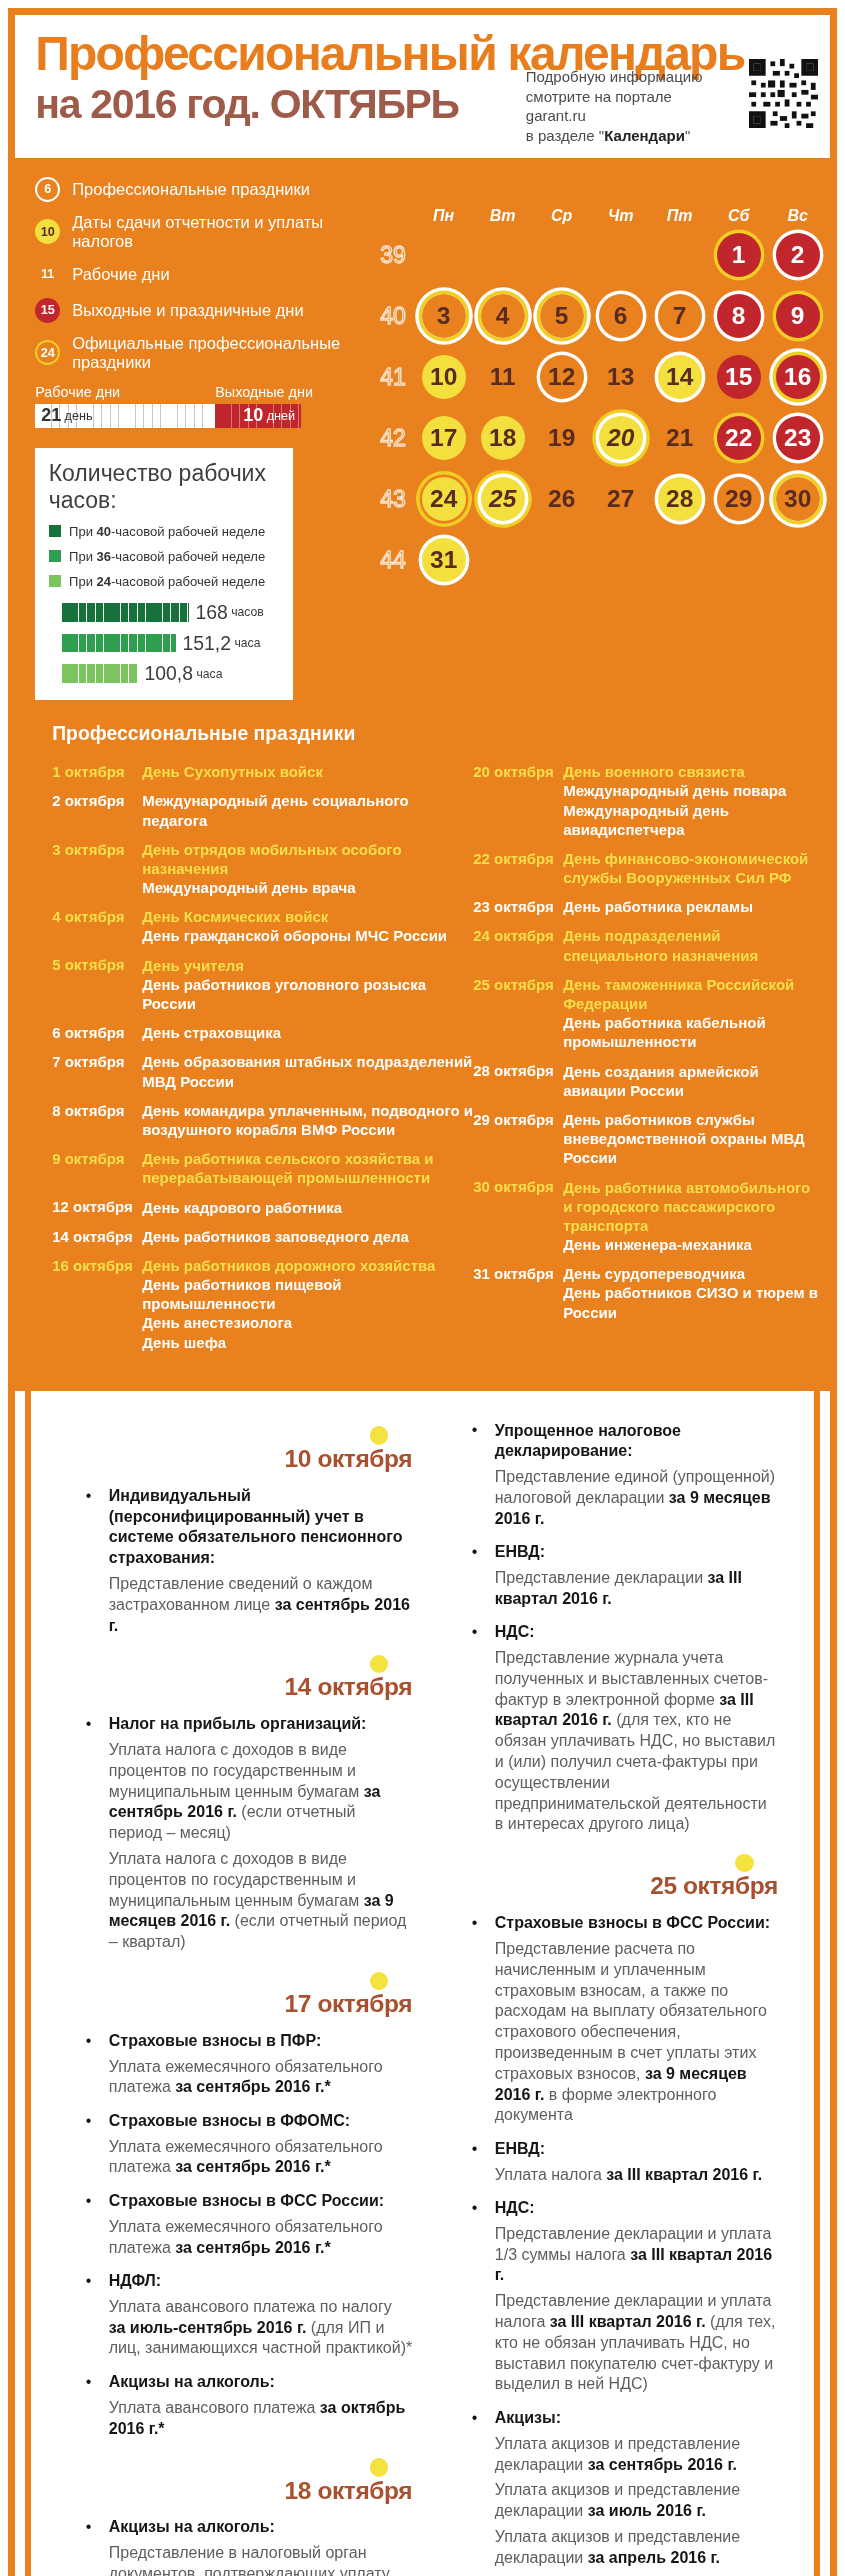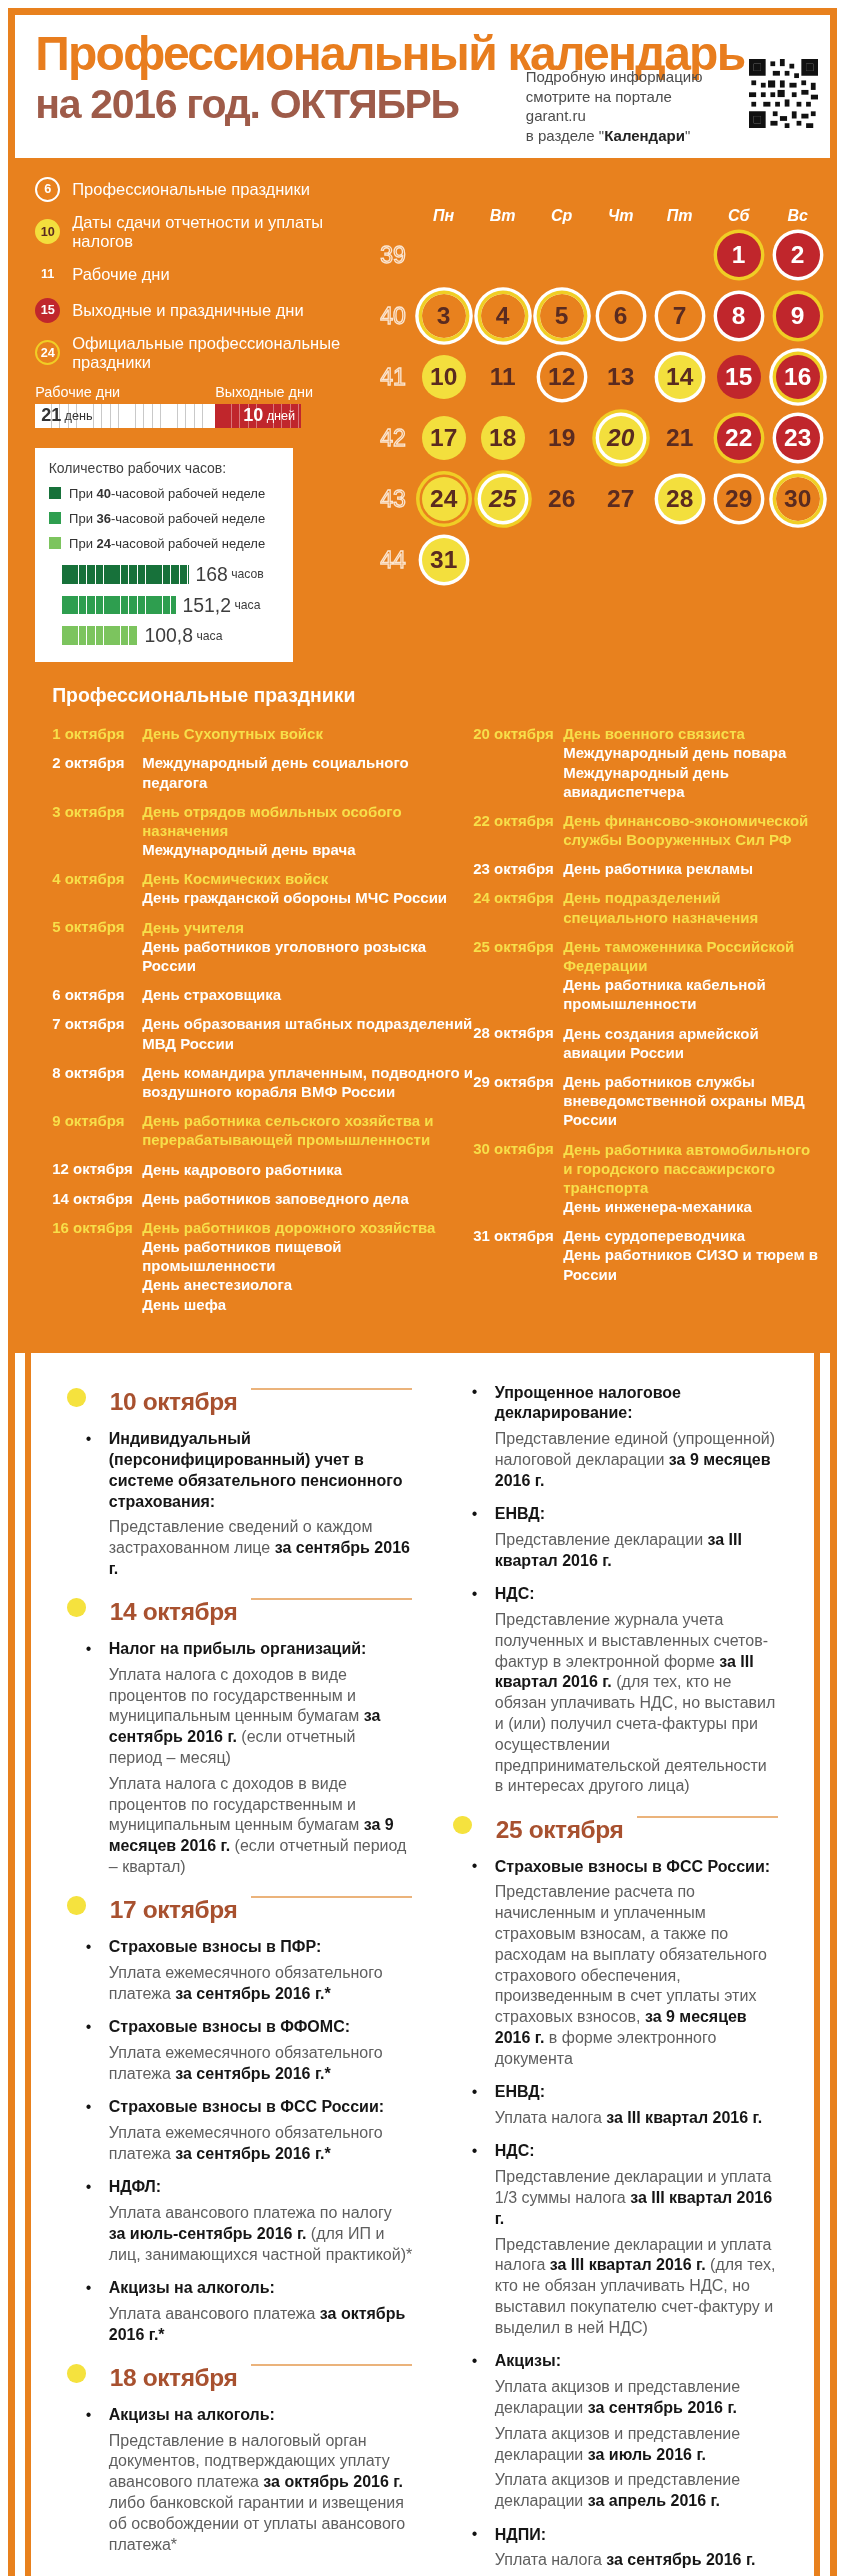--- a/index.html
+++ b/index.html
@@ -33,21 +33,21 @@
   .daybar-labels .wl{width:180px;}
   .daybar-row{display:flex;}
   .bar-work{height:24px;background:repeating-linear-gradient(90deg,#ffffff 0 7.6px,#c9c9c9 7.6px 8.4px);
             display:flex;align-items:center;color:#333;padding-left:6px;box-sizing:border-box;}
   .bar-off{height:24px;background:repeating-linear-gradient(90deg,#C0262C 0 7.6px,#d9777a 7.6px 8.4px);
            display:flex;align-items:center;justify-content:flex-end;color:#fff;padding-right:6px;box-sizing:border-box;}
   .bar-big{font-size:18px;font-weight:bold;}
   .bar-sm{font-size:12.7px;margin-left:3.4px;}
 
   .hours{background:#fff;margin-top:20px;width:258px;padding:12px 12px 15px 13.5px;box-sizing:border-box;}
-  .hours-title{font-size:14px;color:#3f3f3f;margin-bottom:8.4px;}
+  .hours-title{font-size:23px;color:#3f3f3f;margin-bottom:8.4px;}
   .hleg{display:flex;align-items:center;margin:10px 0;}
   .hsq{width:12px;height:12px;flex:none;margin-right:8.4px;}
   .hleg-text{font-size:13px;color:#333;}
   .hleg-text .b{font-weight:bold;}
   .hbars{margin-top:12px;}
   .hbar-row{display:flex;align-items:center;margin-top:7.6px;padding-left:13px;}
   .hbar{height:18.6px;}
   .g1{background:repeating-linear-gradient(90deg,#17713A 0 7.6px,rgba(255,255,255,.55) 7.6px 8.4px);}
   .g2{background:repeating-linear-gradient(90deg,#2E9E4F 0 7.6px,rgba(255,255,255,.55) 7.6px 8.4px);}
   .g3{background:repeating-linear-gradient(90deg,#7CC45E 0 7.6px,rgba(255,255,255,.55) 7.6px 8.4px);}
@@ -88,21 +88,21 @@
   .hname{font-size:15px;font-weight:bold;color:#fff;line-height:1.28;}
   .hname.official{color:#F7DF4A;}
 
   
   .panel{background:#fff;position:relative;padding:17px 37px 12px 37px;}
   .panel::before{content:"";position:absolute;left:10px;top:0;bottom:0;width:6px;background:#E8811E;}
   .panel::after{content:"";position:absolute;right:10px;top:0;bottom:0;width:6px;background:#E8811E;}
   .cols{display:flex;gap:41px;margin:0 15px;}
   .dcol-l{width:345px;flex:none;}
   .dcol-r{flex:1;}
-  .sec-head{display:flex;align-items:flex-start;margin:18.6px 0 5px 0;}
+  .sec-head{display:flex;align-items:flex-end;margin:18.6px 0 5px 0;flex-direction:column;}
   .dot{width:18.6px;height:18.6px;border-radius:50%;background:#F5E23E;margin-right:24px;flex:none;}
   .sec-date{font-size:24.5px;font-weight:bold;color:#A8512F;white-space:nowrap;letter-spacing:-0.4px;}
   .rule{flex:1;height:1.7px;background:#EBB37B;margin-left:13.5px;}
   .item{display:flex;margin:12.7px 0 0 18.6px;}
   .bullet{width:23px;flex:none;color:#111;font-size:16px;padding-top:0.8px;}
   .bullet::before{content:"\2022";}
   .itxt{flex:1;}
   .ititle{font-weight:bold;color:#161616;font-size:16px;line-height:1.3;}
   .ipara{color:#5E5E5E;font-size:16px;line-height:1.3;margin-top:5px;}
   .ipara .b{color:#161616;font-weight:bold;}

